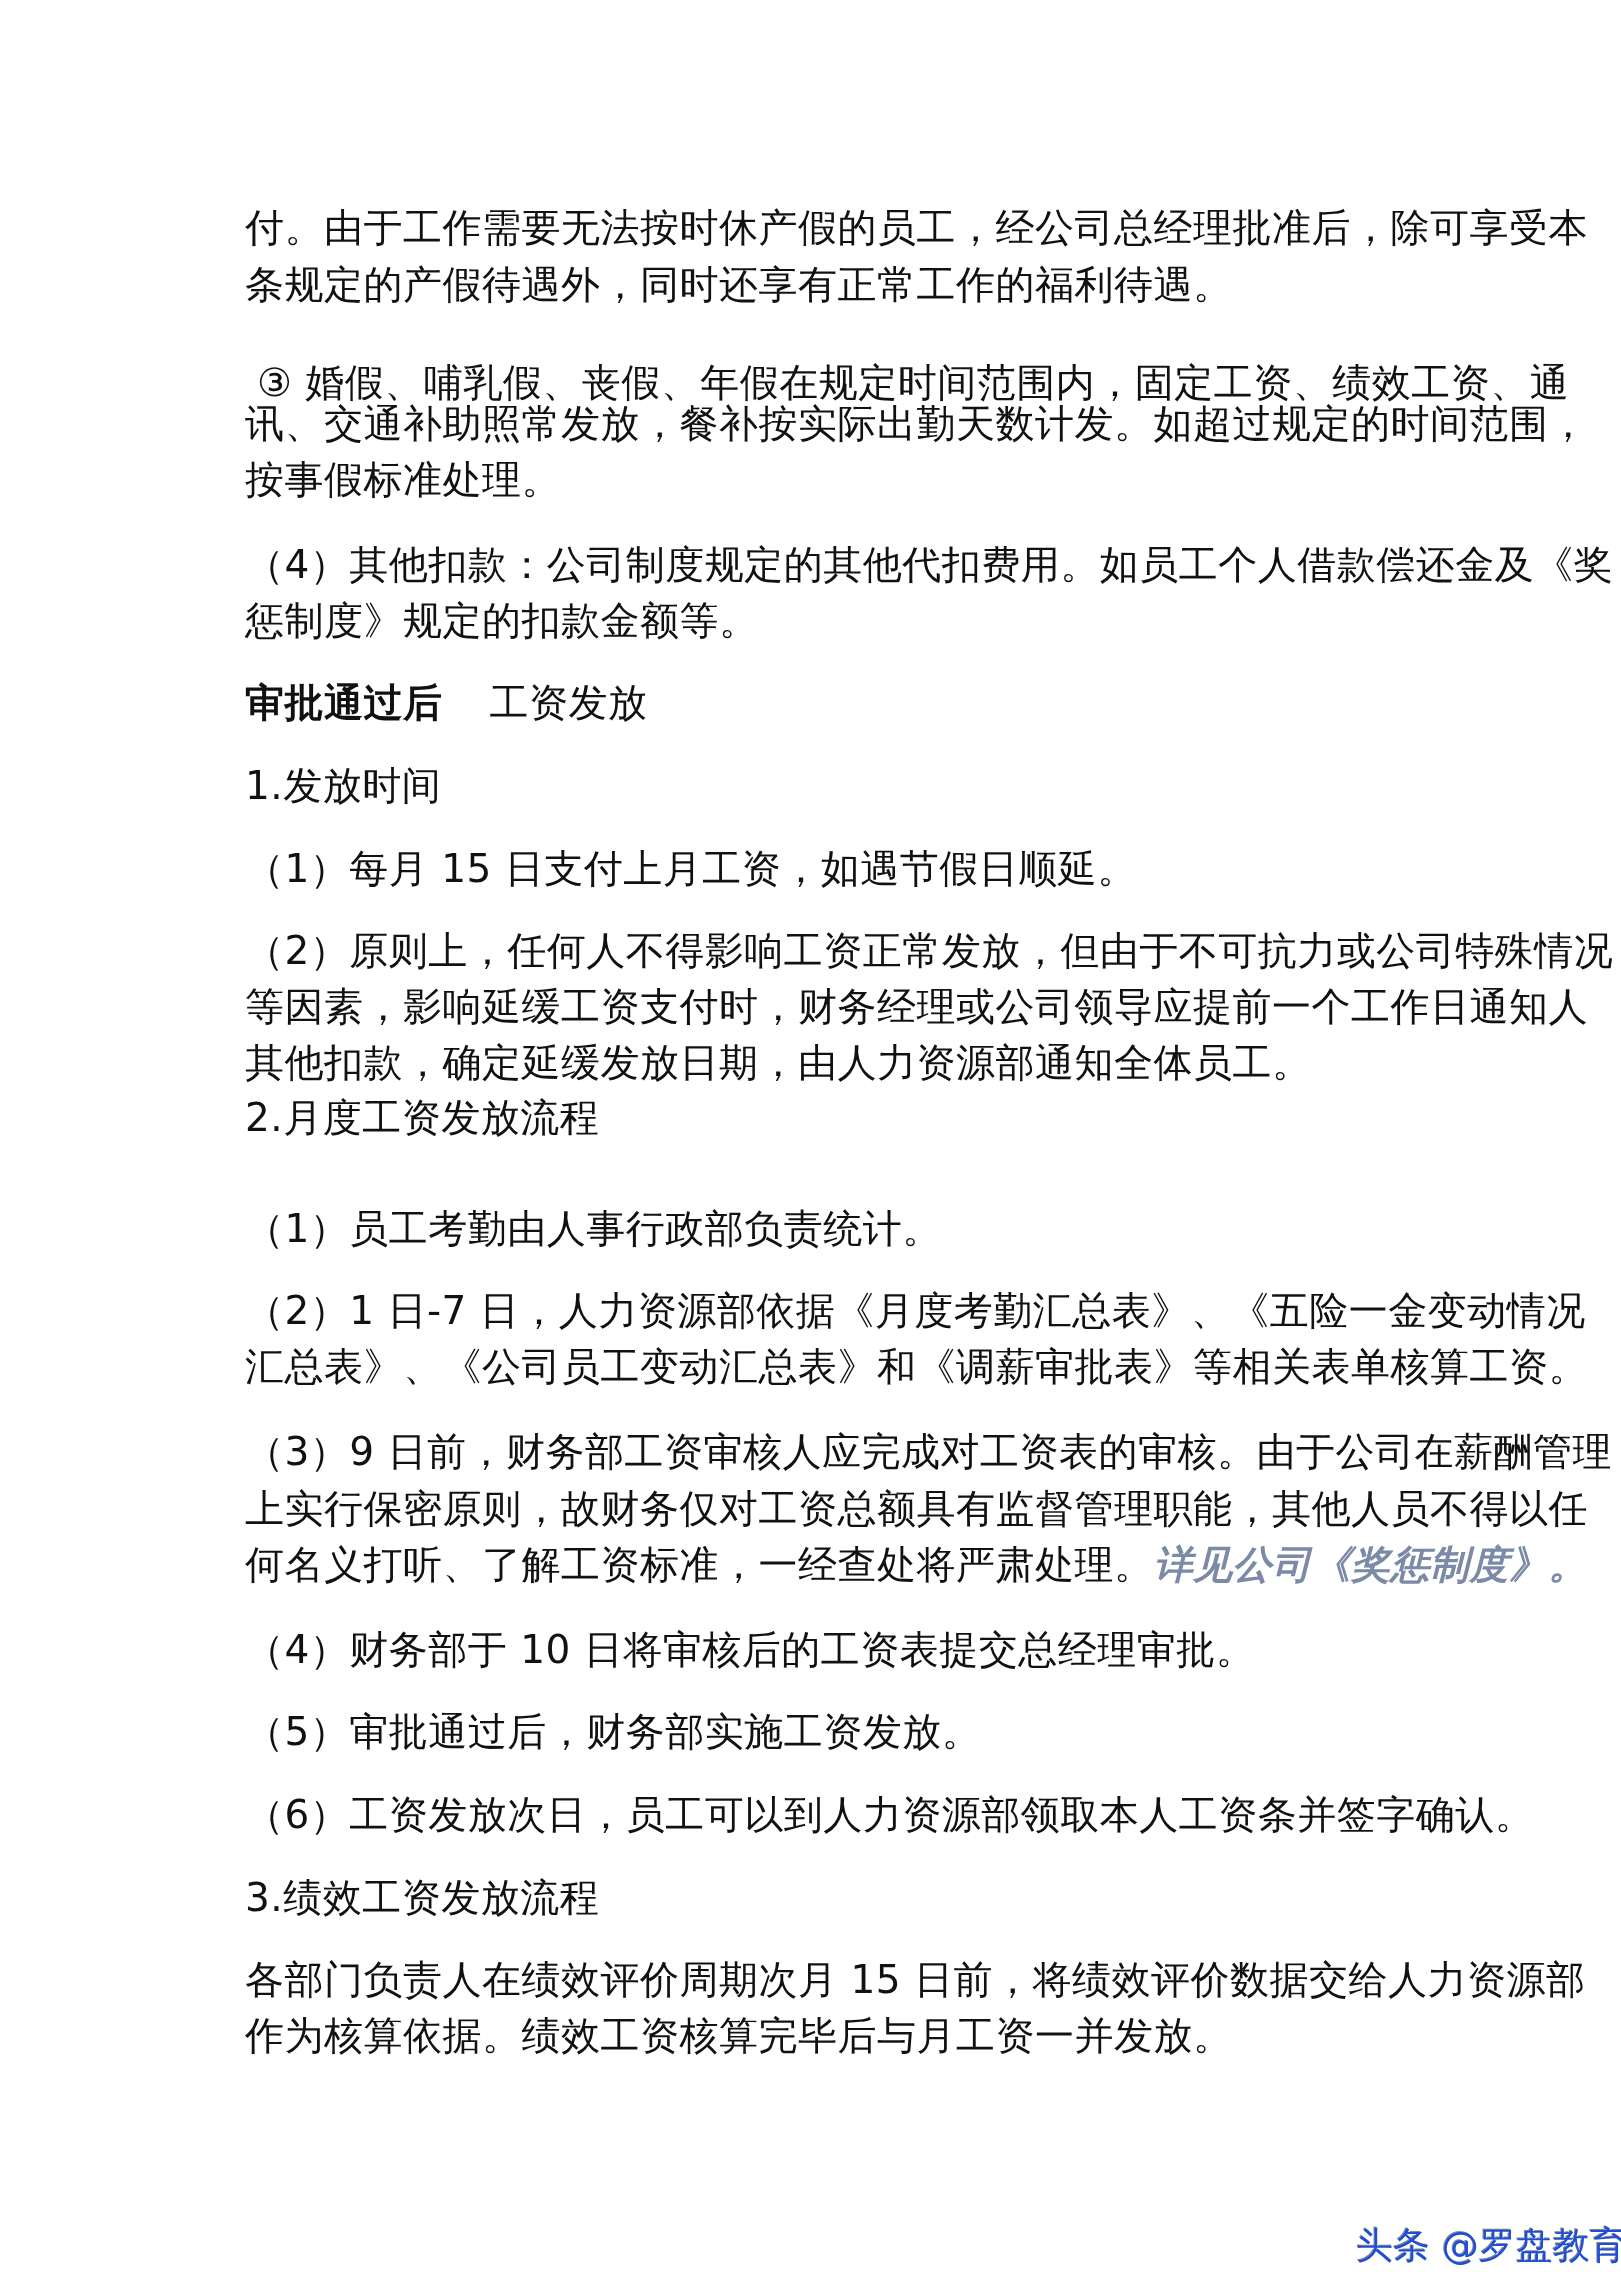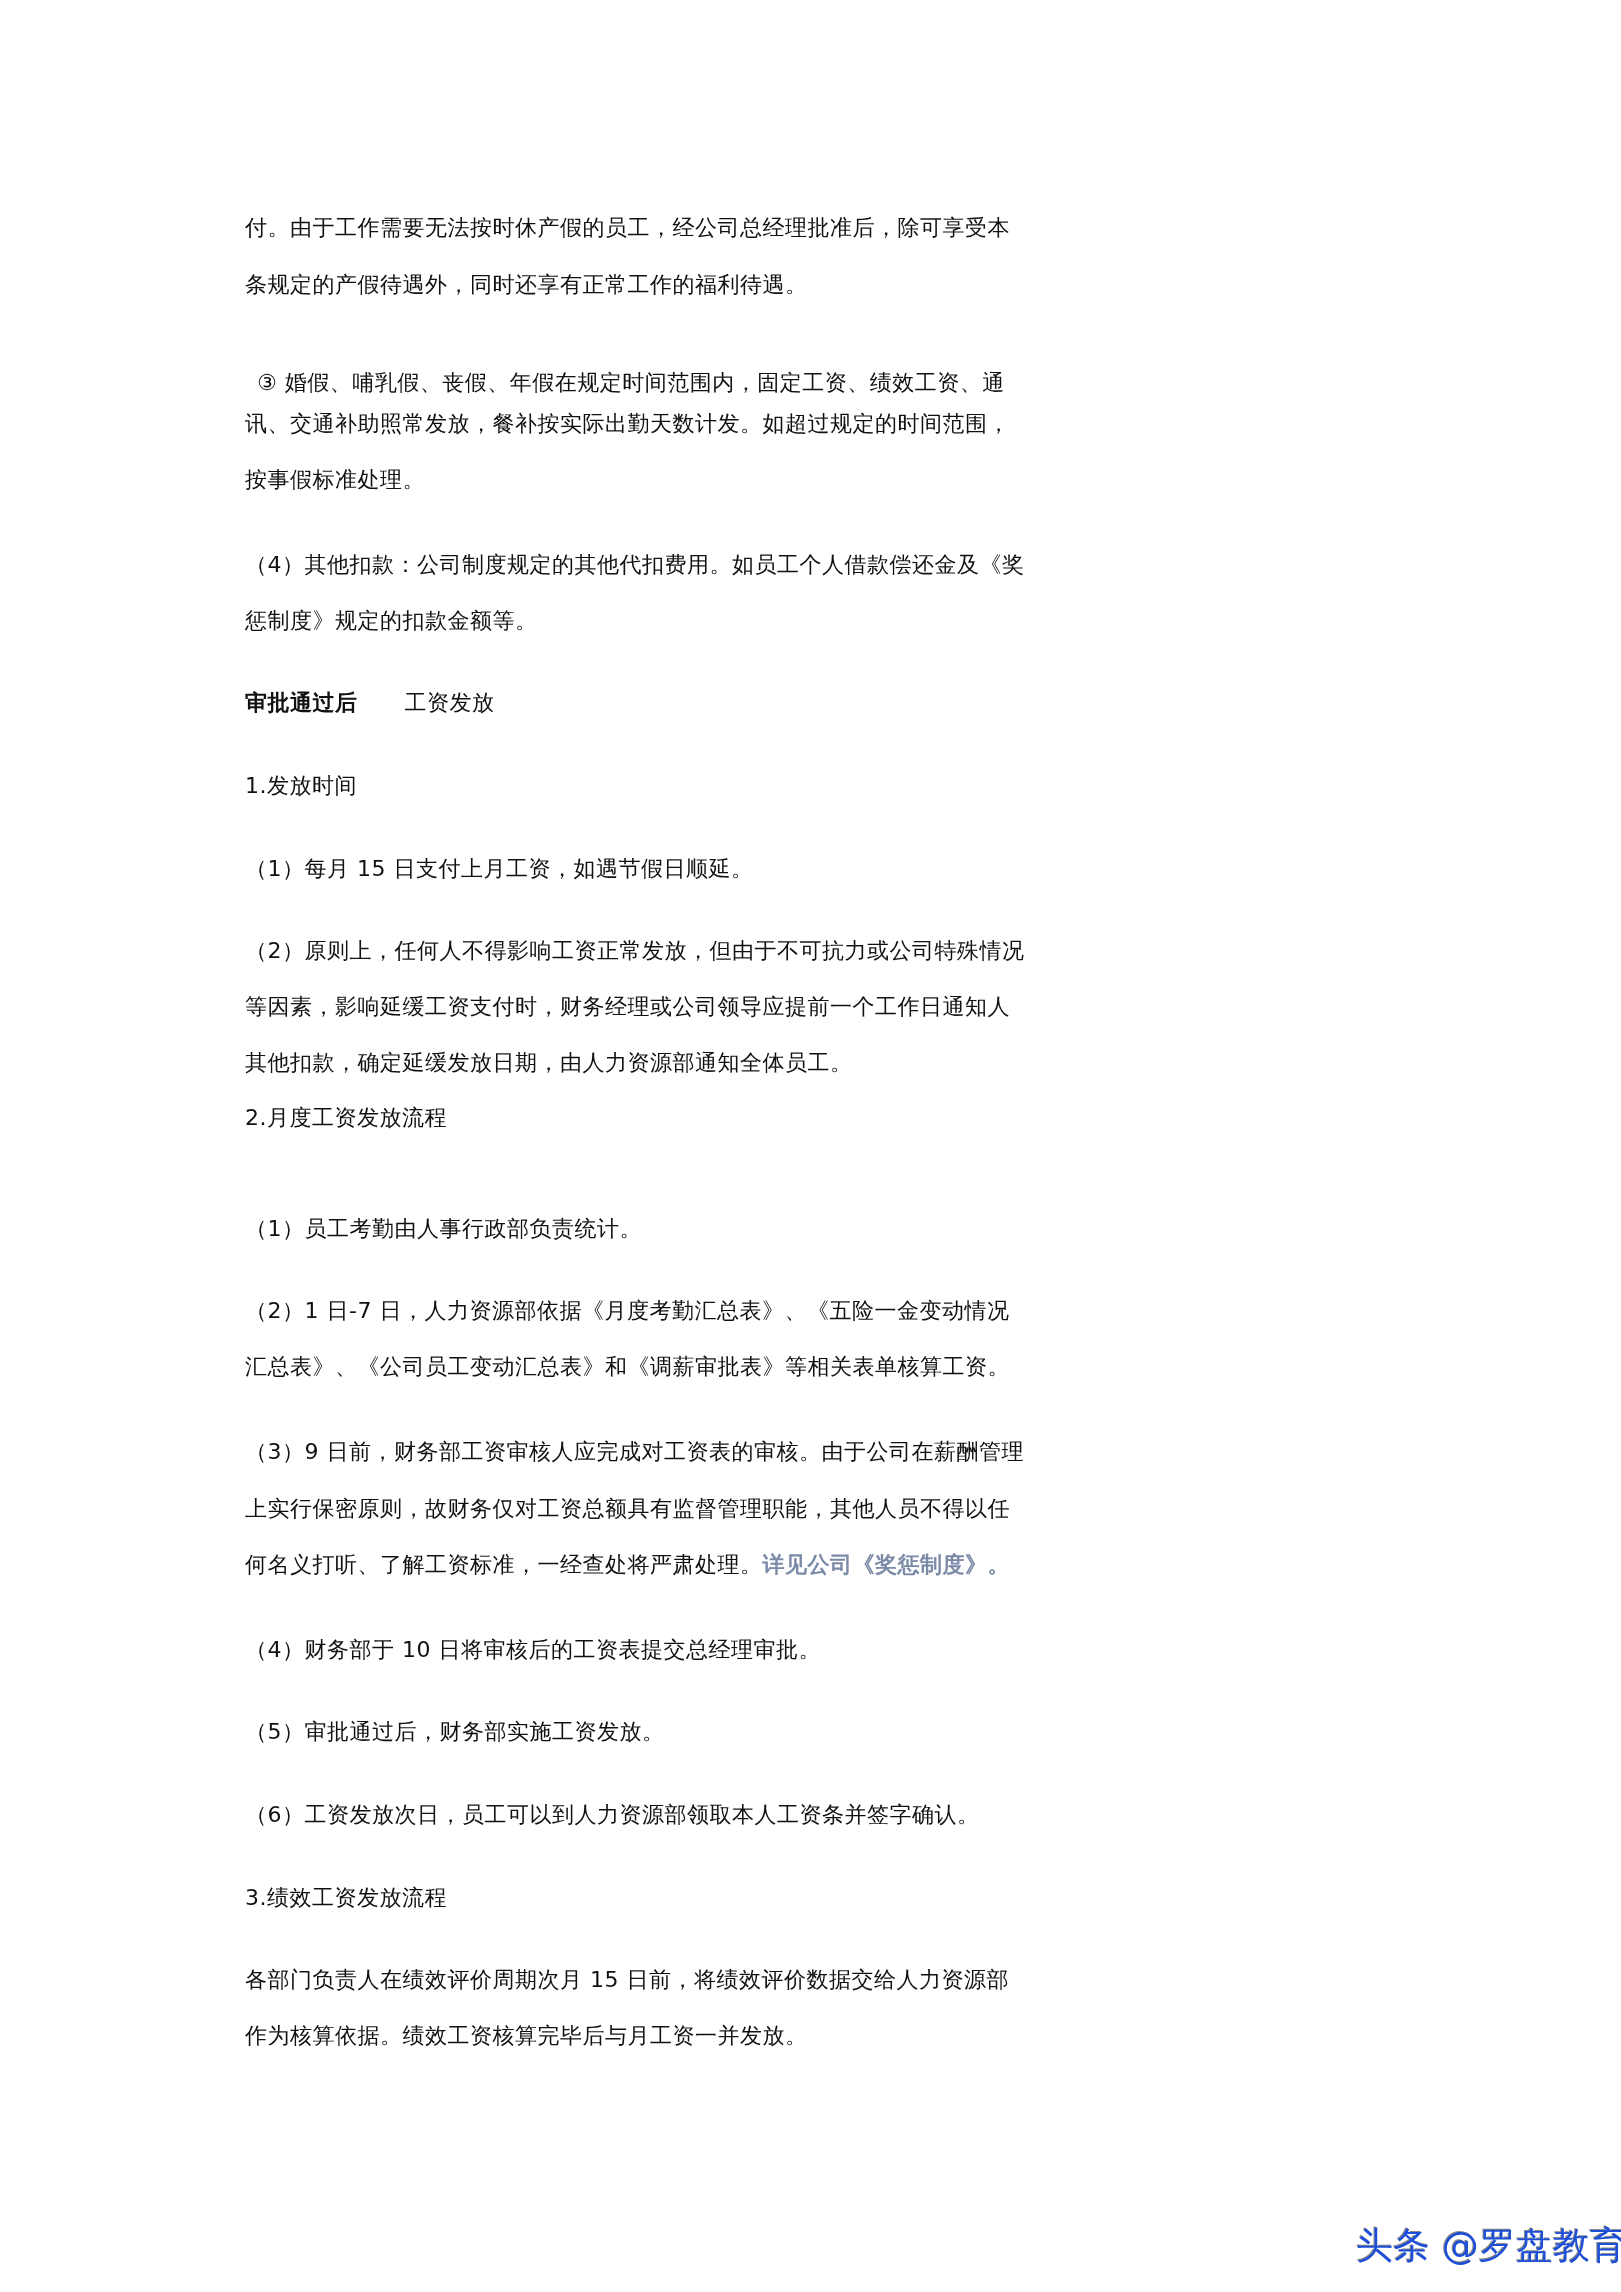--- a/index.html
+++ b/index.html
@@ -1,21 +1,21 @@
 <!DOCTYPE html>
 <html><head>
   <meta charset="utf-8">
   <style>
     html, body { margin: 0; padding: 0; background: #ffffff; }
     body { width: 1621px; height: 2293px; position: relative; overflow: hidden;
            font-family: "DejaVu Sans", "Liberation Sans", sans-serif; color: #111111; }
-    .line { position: absolute; left: 245px; font-size: 22px; line-height: 39px; white-space: nowrap; letter-spacing: 0.5px; }
+    .line { position: absolute; left: 245px; font-size: 39px; line-height: 39px; white-space: nowrap; letter-spacing: 0.5px; }
     .indent { left: 257px; margin-top: 16px; }
     .bold { font-weight: bold; }
-    .link { color: #7b8aa6; font-weight: bold; }
+    .link { color: #7b8aa6; font-weight: bold; font-style: italic; }
     .gap { display: inline-block; width: 47px; }
     .watermark { position: absolute; left: 1356px; top: 2223px; font-size: 37px; line-height: 45px;
                  color: #1d4ed8; white-space: nowrap;
                  text-shadow: 1px 1px 0 #fff, -1px -1px 0 #888; }
   </style>
 </head>
 <body>
 
 <div>
 

